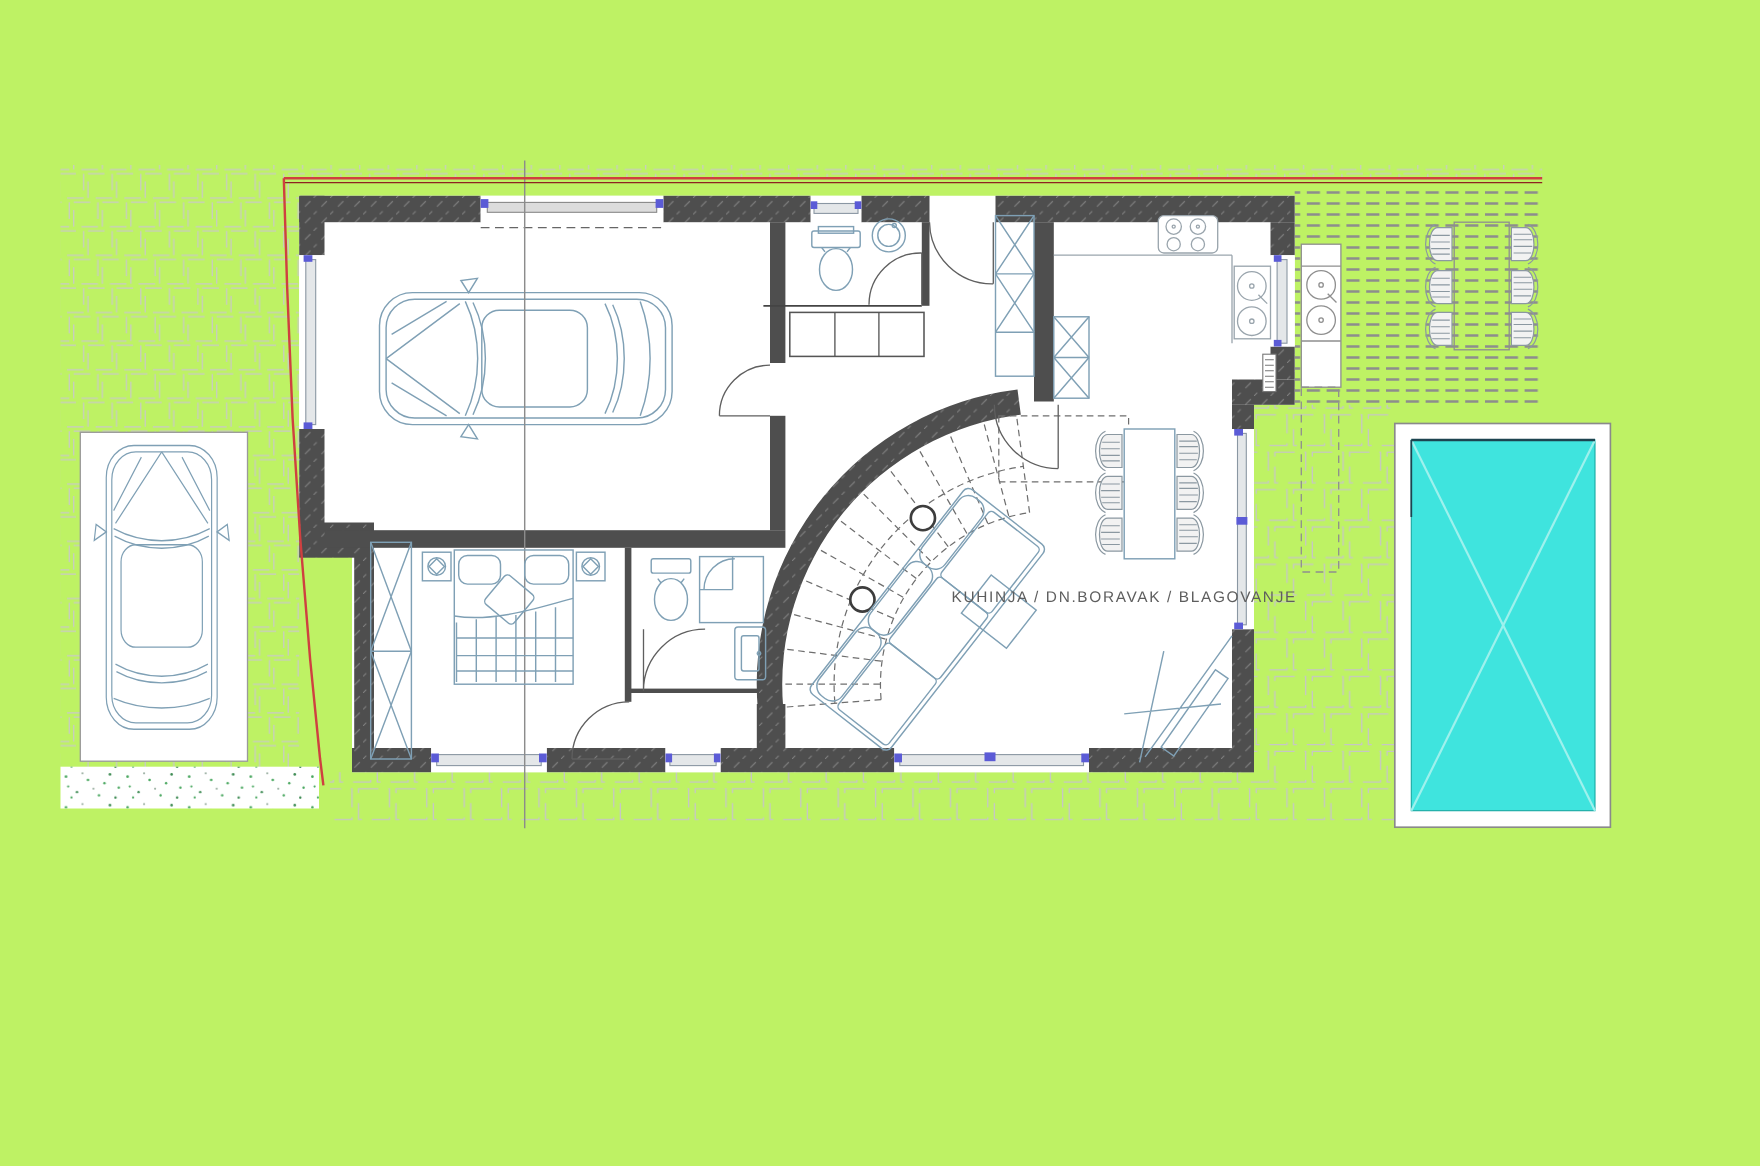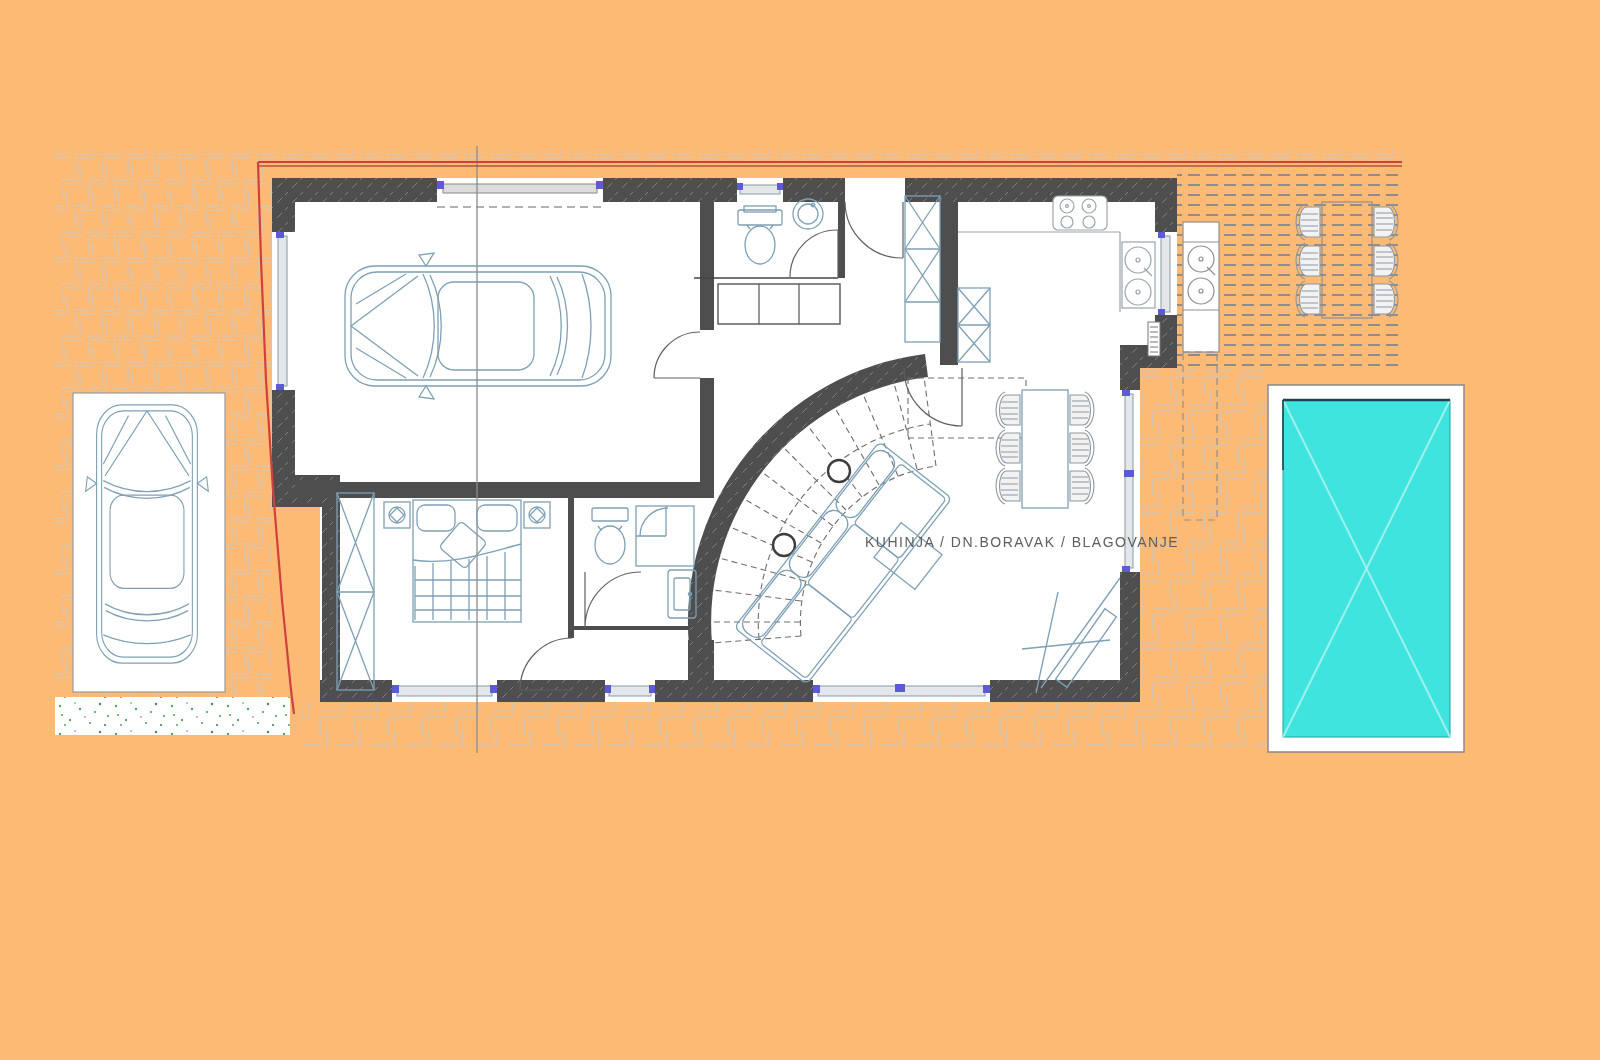--- a/index.html
+++ b/index.html
@@ -1,16 +1,16 @@
 <!DOCTYPE html>
 <html><head>
 <meta charset="utf-8">
 <style>
   html,body{margin:0;padding:0;background:#ffffff;}
-  #stage{position:relative;width:1600px;height:1060px;background:#fdba74;overflow:hidden;}
+  #stage{position:relative;width:1600px;height:1060px;background:#bef264;overflow:hidden;}
   svg{display:block;}
   .wall{fill:url(#wallp);}
   .pwall{fill:#4e4e4e;}
   .floor{fill:#ffffff;}
   .furn{stroke:#7fa0b5;fill:none;stroke-width:1.3;}
   .furnw{stroke:#7fa0b5;fill:#ffffff;stroke-width:1.3;}
   .gray{stroke:#8f8f8f;fill:none;stroke-width:1.2;}
   .thin{stroke:#9aa5ad;fill:none;stroke-width:1.2;}
   .door{stroke:#5f5f5f;fill:none;stroke-width:1.2;}
   .stair{stroke:#6e6e6e;fill:none;stroke-width:1.1;stroke-dasharray:6 4;}

